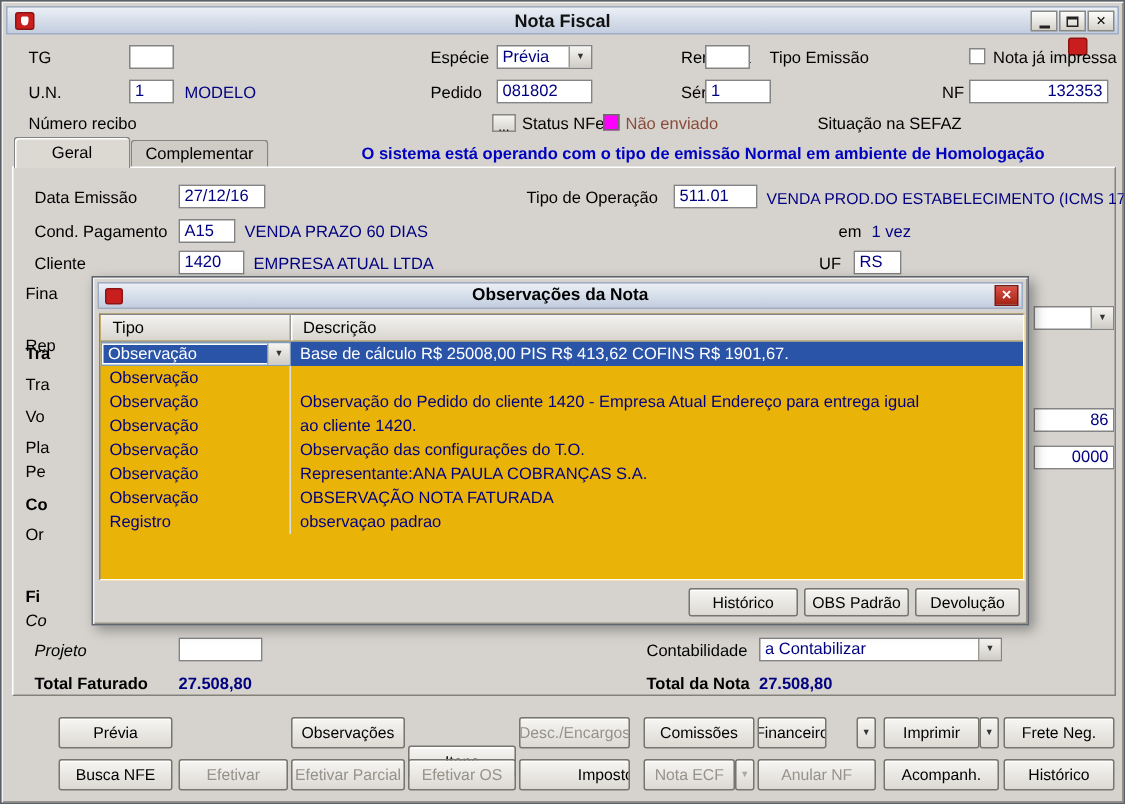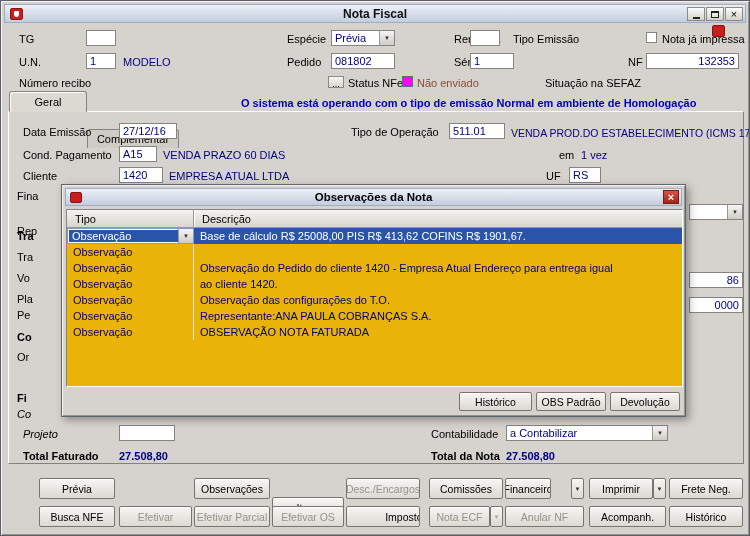--- a/index.html
+++ b/index.html
@@ -129,21 +129,21 @@
   <div class="field right" style="left:645px; top:52px; width:93px;">132353</div>
 
   <span class="lbl" style="left:18px; top:76px;">Número recibo</span>
   <span class="mini-btn" style="left:327px; top:75px; width:16px; height:12px;">...</span>
   <span class="lbl" style="left:347px; top:76px;">Status NFe</span>
   <span class="swatch" style="left: 401px; top: 75px; background: rgb(255, 0, 255);"></span>
   <span class="lbl notsent" style="left:416px; top:76px;">Não enviado</span>
   <span class="lbl" style="left:544px; top:76px;">Situação na SEFAZ</span>
 
   <div class="tab active" style="left:8px; top:90px; width:78px; height:21px;">Geral</div>
-  <div class="tab" style="left:86px; top:92px; width:92px; height:19px;margin-top:36px;">Complementar</div>
+  <div class="tab" style="left:86px; top:92px; width:92px; height:19px;">Complementar</div>
   <span class="info" style="left:240px; top:96px;">O sistema está operando com o tipo de emissão Normal em ambiente de Homologação</span>
   <div class="pane"></div>
 
   <span class="lbl" style="left:22px; top:125px;">Data Emissão</span>
   <div class="field" style="left:118px; top:122px; width:58px;">27/12/16</div>
   <span class="lbl" style="left:350px; top:125px;">Tipo de Operação</span>
   <div class="field" style="left:448px; top:122px; width:56px;">511.01</div>
   <span class="lbl navy" style="left:510px; top:126px; font-size:10.5px;">VENDA PROD.DO ESTABELECIMENTO (ICMS 17%)</span>
 
   <span class="lbl" style="left:22px; top:148px;">Cond. Pagamento</span>
@@ -258,20 +258,24 @@
         <span class="dcell desc">Observação das configurações do T.O.</span>
       </div>
       <div class="drow">
         <span class="dcell tipo">Observação</span>
         <span class="dcell desc">Representante:ANA PAULA COBRANÇAS S.A.</span>
       </div>
       <div class="drow">
         <span class="dcell tipo">Observação</span>
         <span class="dcell desc">OBSERVAÇÃO NOTA FATURADA</span>
       </div>
+      <div class="drow">
+        <span class="dcell tipo">Registro</span>
+        <span class="dcell desc">observaçao padrao</span>
+      </div>
     </div>
 
     <div class="dbtn" style="left:397px; width:73px;">Histórico</div>
     <div class="dbtn" style="left:474px; width:70px;">OBS Padrão</div>
     <div class="dbtn" style="left:548px; width:70px;">Devolução</div>
   </div>
 
 </div>
 
 </body></html>

